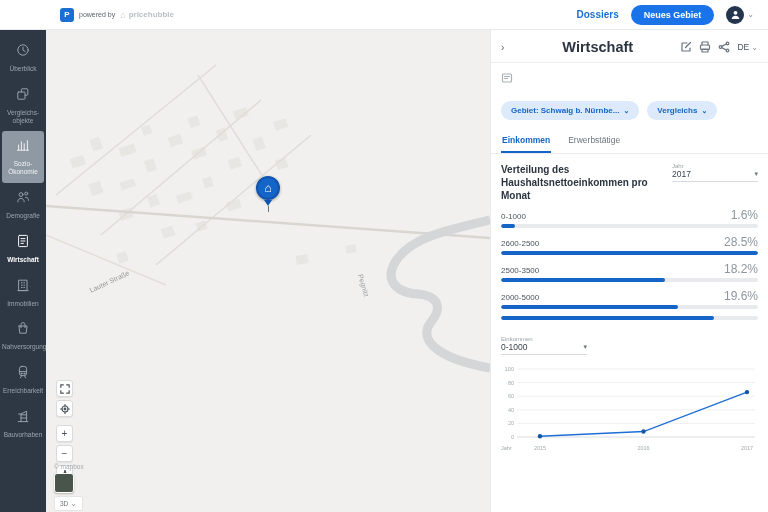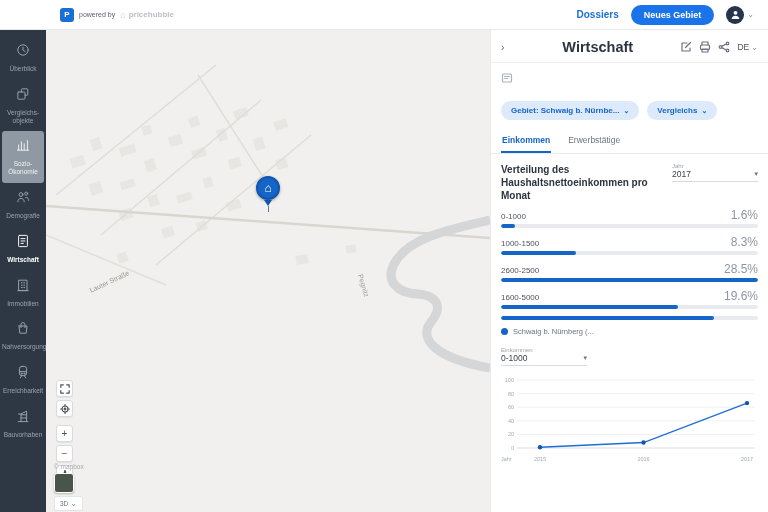--- a/index.html
+++ b/index.html
@@ -351,55 +351,51 @@
             <div class="bar-top">
               <span class="bar-label">0-1000</span>
               <span class="bar-pct">1.6%</span>
             </div>
             <div class="track">
               <div class="fill" style="width:5.6%;background:#1565c8"></div>
             </div>
           </div>
           <div class="bar-row">
             <div class="bar-top">
-              <span class="bar-label">1000-1500</span>
-              <span class="bar-pct">8.3%</span>
+              <span class="bar-label">2600-2500</span>
+              <span class="bar-pct">28.5%</span>
             </div>
             <div class="track">
-              <div class="fill" style="width:29.1%;background:#1565c8"></div>
+              <div class="fill" style="width:100.0%;background:#1565c8"></div>
             </div>
           </div>
           <div class="bar-row">
             <div class="bar-top">
-              <span class="bar-label">2600-2500</span>
-              <span class="bar-pct">28.5%</span>
+              <span class="bar-label">2500-3500</span>
+              <span class="bar-pct">18.2%</span>
             </div>
             <div class="track">
-              <div class="fill" style="width:100.0%;background:#1565c8"></div>
+              <div class="fill" style="width:63.9%;background:#1565c8"></div>
             </div>
           </div>
           <div class="bar-row">
             <div class="bar-top">
-              <span class="bar-label">1600-5000</span>
+              <span class="bar-label">2000-5000</span>
               <span class="bar-pct">19.6%</span>
             </div>
             <div class="track">
               <div class="fill" style="width:68.8%;background:#1565c8"></div>
             </div>
           </div>
           <div class="bar-row">
             <div class="track">
               <div class="fill" style="width:82.8%;background:#1565c8"></div>
             </div>
           </div>
         </div>
-      <div class="legend">
-        <span class="legend-dot"></span>
-        <span class="legend-text">Schwaig b. Nürnberg (...</span>
-      </div>
     </div>
 
     <div class="section">
       <div class="sec-head">
         <div class="select">
           <div class="sel-label">Einkommen</div>
           <div class="sel-row">
               <span class="sel-value">0-1000</span>
               <span class="sel-caret">▾</span>
             </div>

